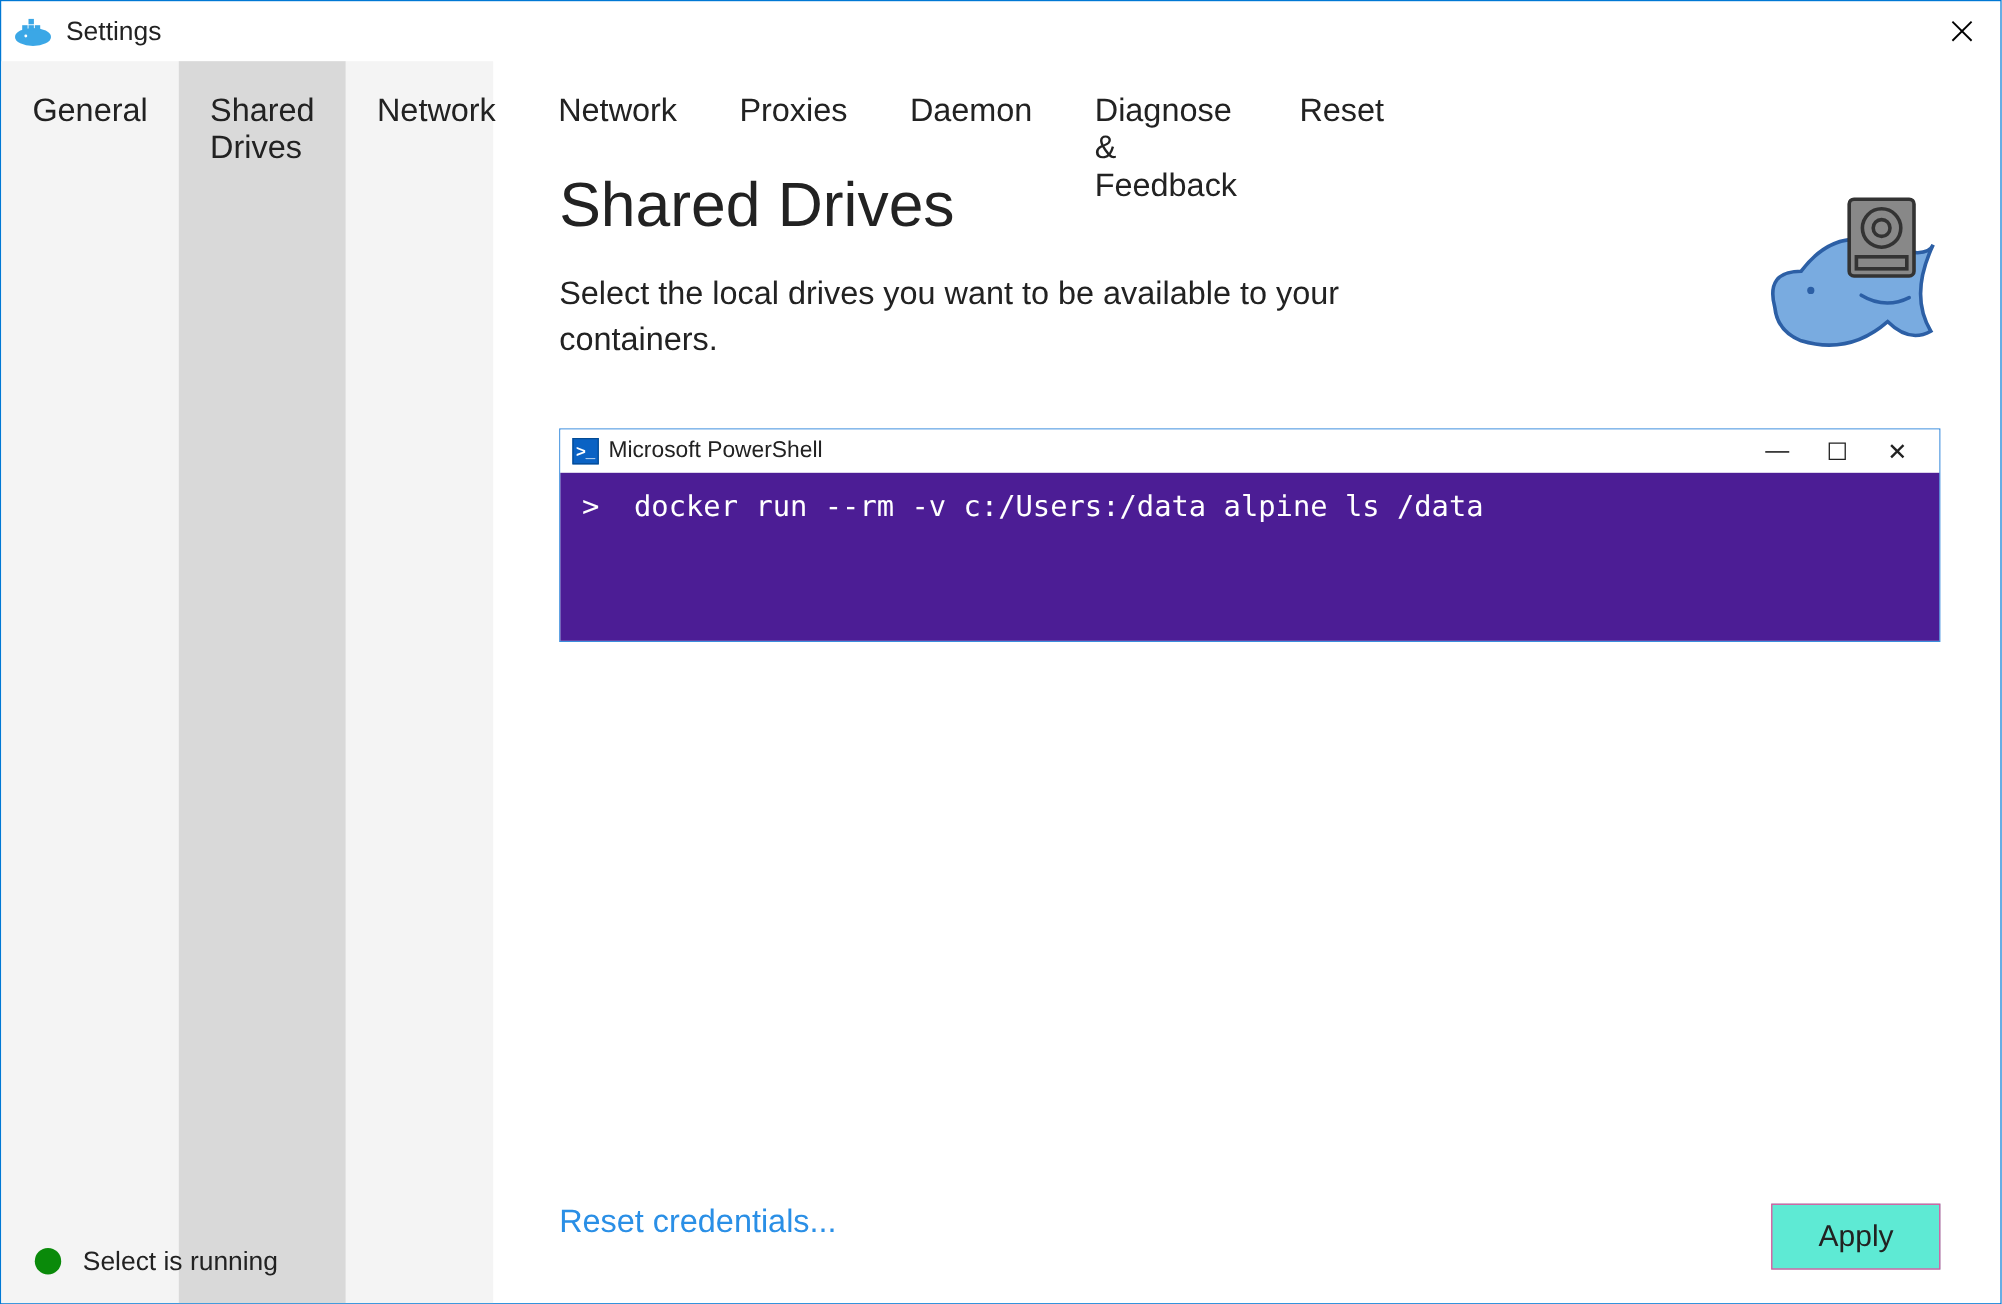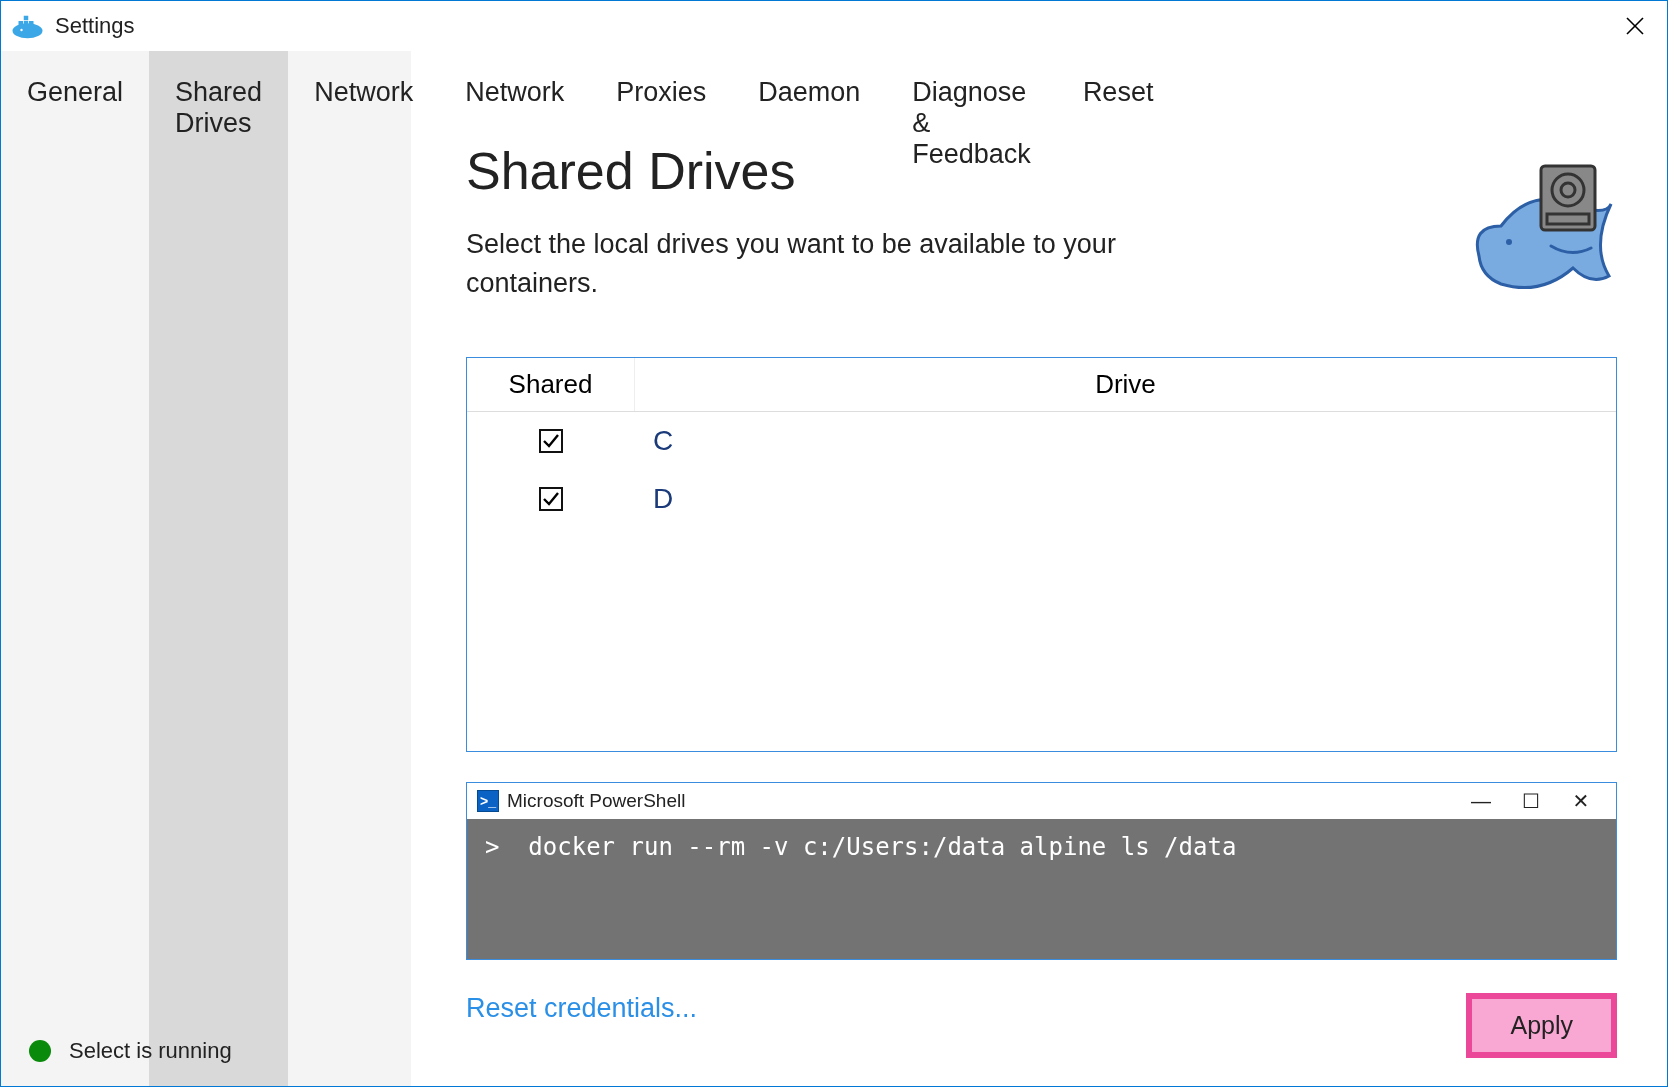--- a/index.html
+++ b/index.html
@@ -82,34 +82,34 @@
       display: flex;
       align-items: center;
       padding: 0 10px;
       font-size: 19px;
       background: #fff;
     }
     .ps-icon { width: 22px; height: 22px; background: #0a62c4; display: inline-flex; align-items: center; justify-content: center; margin-right: 8px; color: #fff; font-weight: bold; font-size: 14px; border: 1px solid #034a93; }
     .ps-title { flex: 1; color: #222; }
     .ps-ctrl { width: 50px; text-align: center; font-size: 20px; color: #222; cursor: pointer; }
     .ps-body {
-      background: #737373; color: #fff; font-family: "Consolas", monospace; font-size: 24px; padding: 14px 18px 70px 18px; min-height: 140px;
+      background: #4c1d95; color: #fff; font-family: "Consolas", monospace; font-size: 24px; padding: 14px 18px 70px 18px; min-height: 140px;
     }
     .ps-prompt { white-space: pre; }
     .footer-row {
       position: absolute;
       bottom: 28px;
       left: 55px;
       right: 50px;
       display: flex;
       justify-content: space-between;
     }
     .reset-link { font-size: 27px; color: #2a8fe6; cursor: pointer; }
     .apply-btn {
-      background: #f9a8d4; border: 6px solid #ec4899; font-size: 25px; color: #222; padding: 12px 38px; cursor: pointer;
+      background: #5eead4; border: 1px solid #ec4899; font-size: 25px; color: #222; padding: 12px 38px; cursor: pointer;
     }
   </style>
 </head>
 <body>
 
 <div class="titlebar">
   <span class="docker-logo">
     <svg viewBox="0 0 48 36">
       <ellipse cx="22" cy="25" rx="20" ry="10" fill="#3ba7e6"></ellipse>
       <rect x="10" y="12" width="6" height="6" fill="#3ba7e6"></rect>
@@ -154,46 +154,20 @@
         <rect x="80" y="20" width="54" height="64" rx="4" fill="#888" stroke="#333" stroke-width="3"></rect>
         <circle cx="107" cy="44" r="16" fill="none" stroke="#333" stroke-width="3"></circle>
         <circle cx="107" cy="44" r="7" fill="none" stroke="#333" stroke-width="3"></circle>
         <rect x="86" y="68" width="42" height="10" fill="none" stroke="#333" stroke-width="3"></rect>
       </svg>
     </div>
 
     <div class="page-title">Shared Drives</div>
     <div class="page-subtitle">Select the local drives you want to be available to your containers.</div>
 
-    <div class="drives-panel">
-      <div class="drives-header">
-        <div class="col-shared">Shared</div>
-        <div class="col-drive">Drive</div>
-      </div>
-      <div class="drive-row">
-        <div class="col-shared">
-          <span class="cb">
-            <svg viewBox="0 0 18 18">
-                <polyline points="2,9 7,14 16,3" fill="none" stroke="#000" stroke-width="2.4"></polyline>
-              </svg>
-          </span>
-        </div>
-        <div class="col-drive">C</div>
-      </div>
-      <div class="drive-row">
-        <div class="col-shared">
-          <span class="cb">
-            <svg viewBox="0 0 18 18">
-                <polyline points="2,9 7,14 16,3" fill="none" stroke="#000" stroke-width="2.4"></polyline>
-              </svg>
-          </span>
-        </div>
-        <div class="col-drive">D</div>
-      </div>
-    </div>
 
     <div class="ps-window">
       <div class="ps-titlebar">
         <span class="ps-icon">&gt;_</span>
         <span class="ps-title">Microsoft PowerShell</span>
         <span class="ps-ctrl">—</span>
         <span class="ps-ctrl">☐</span>
         <span class="ps-ctrl">✕</span>
       </div>
       <div class="ps-body">

